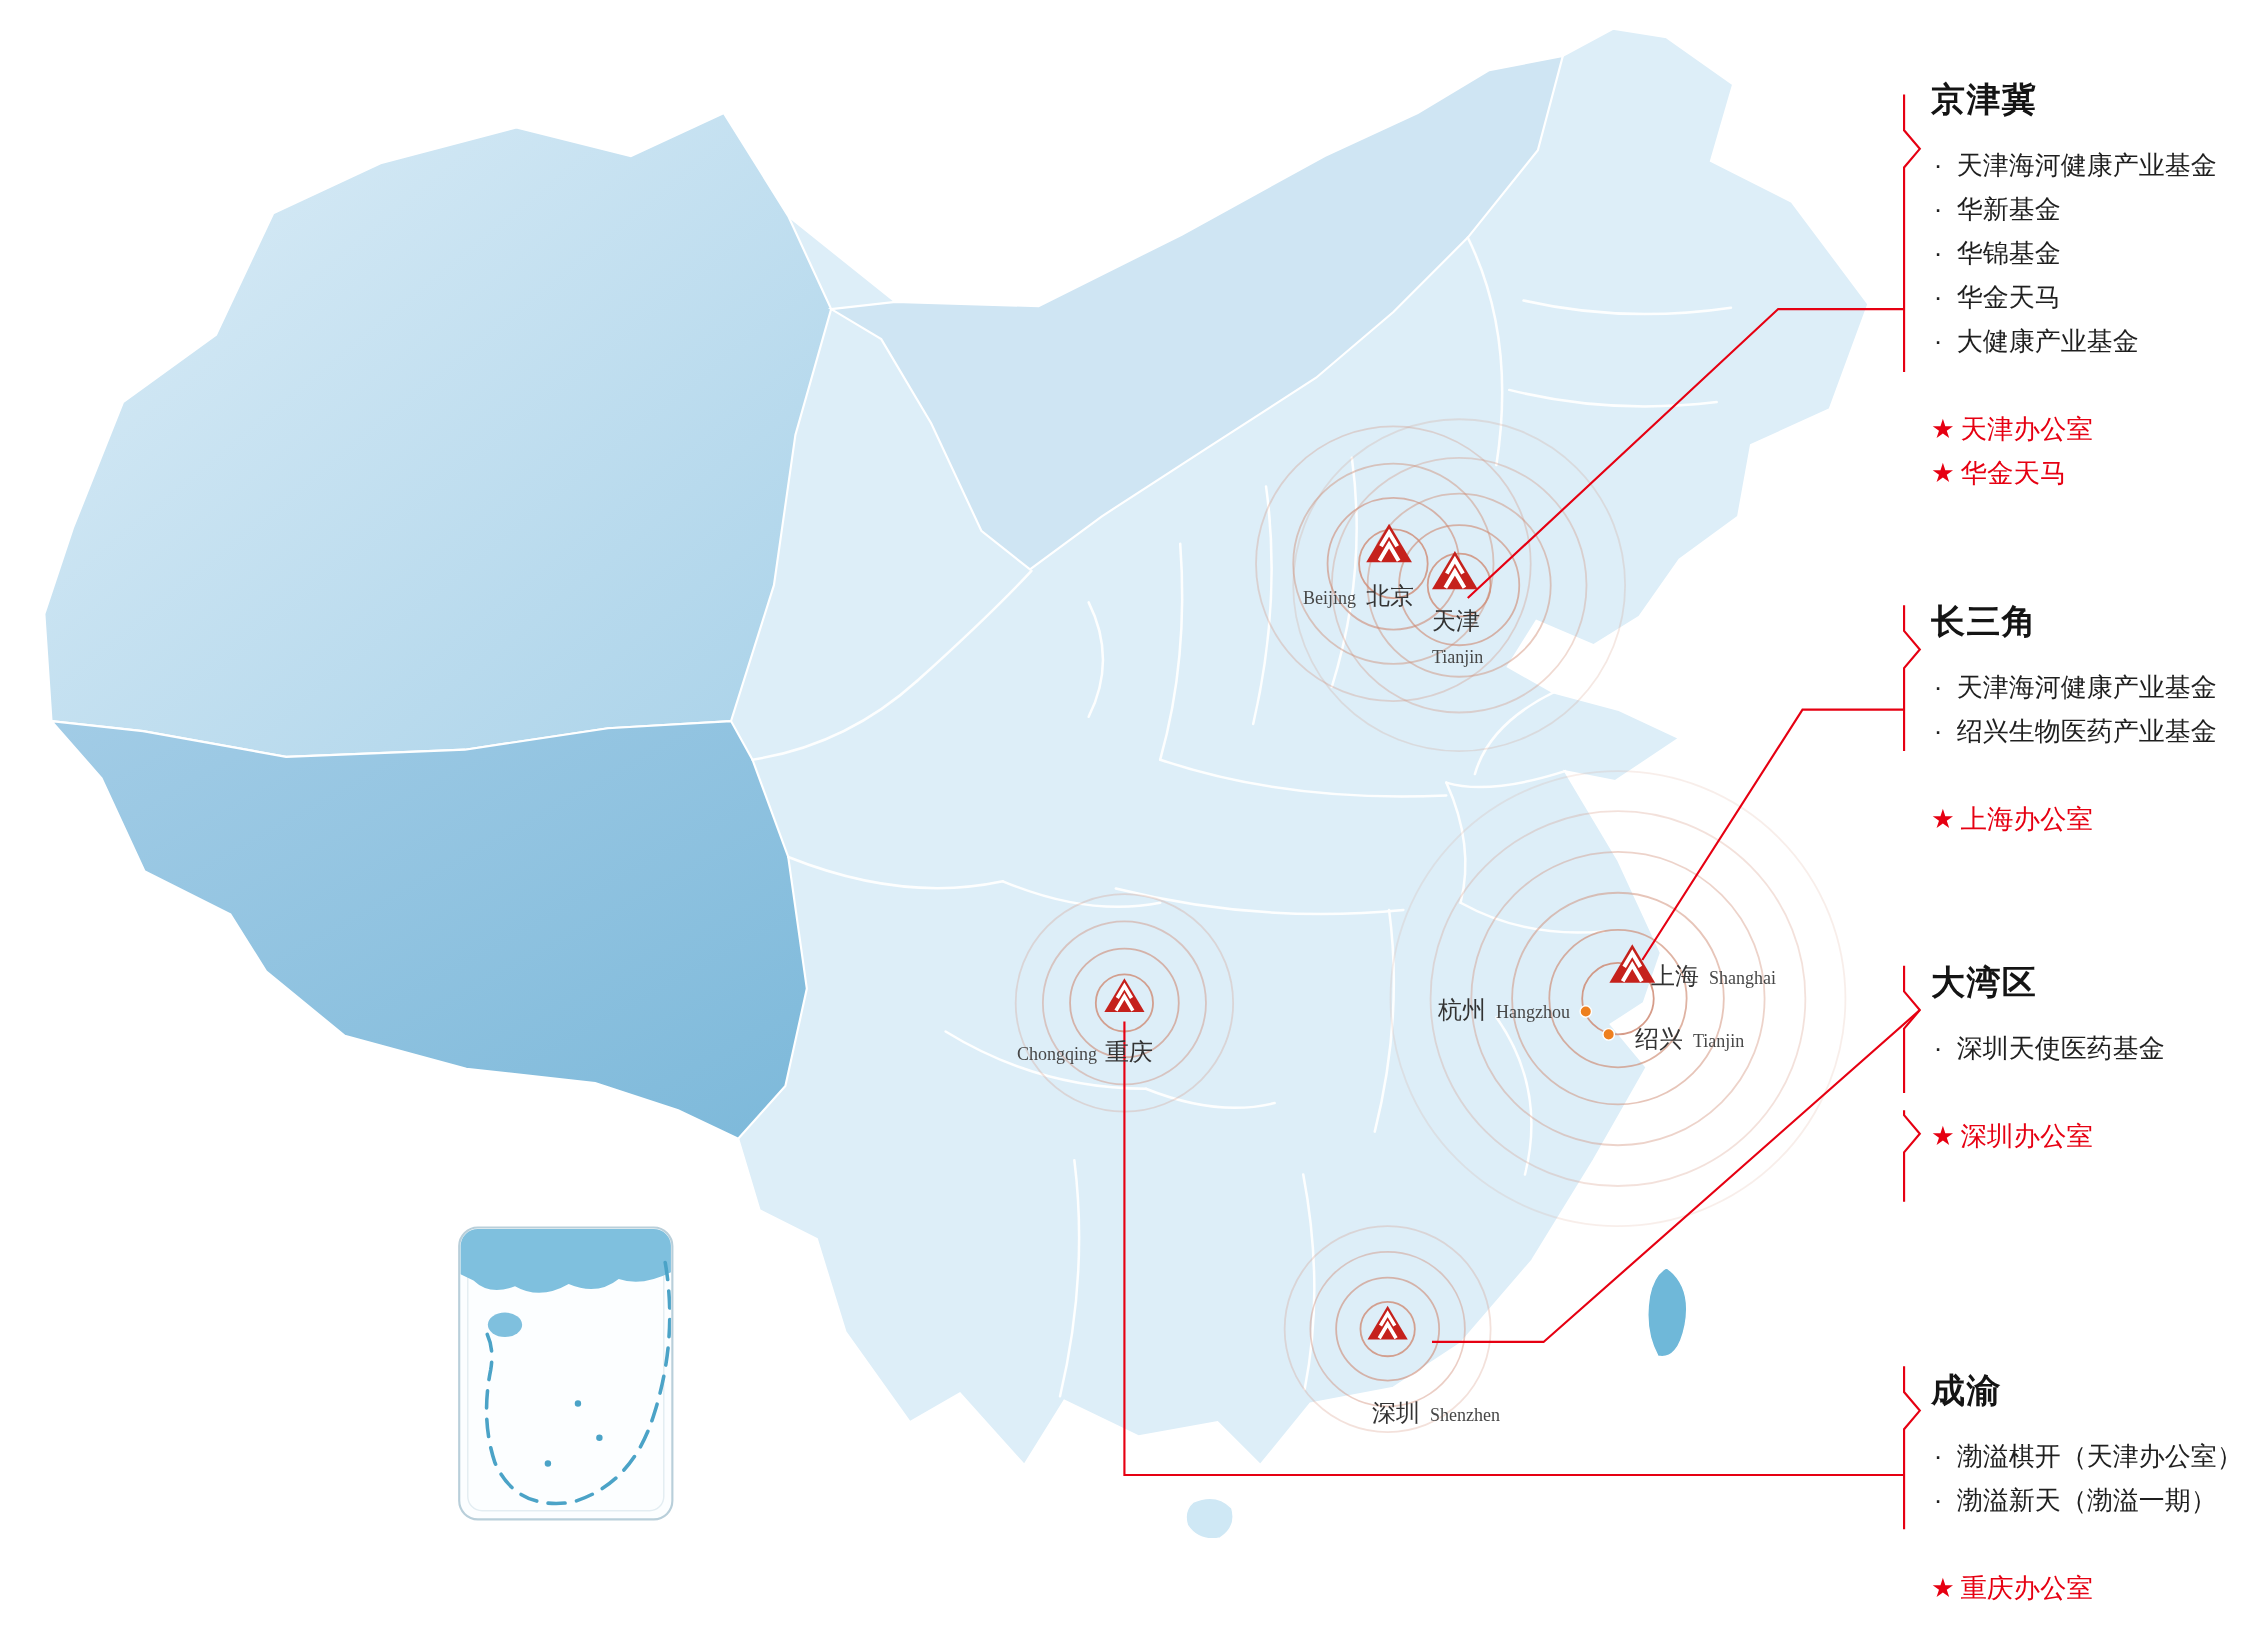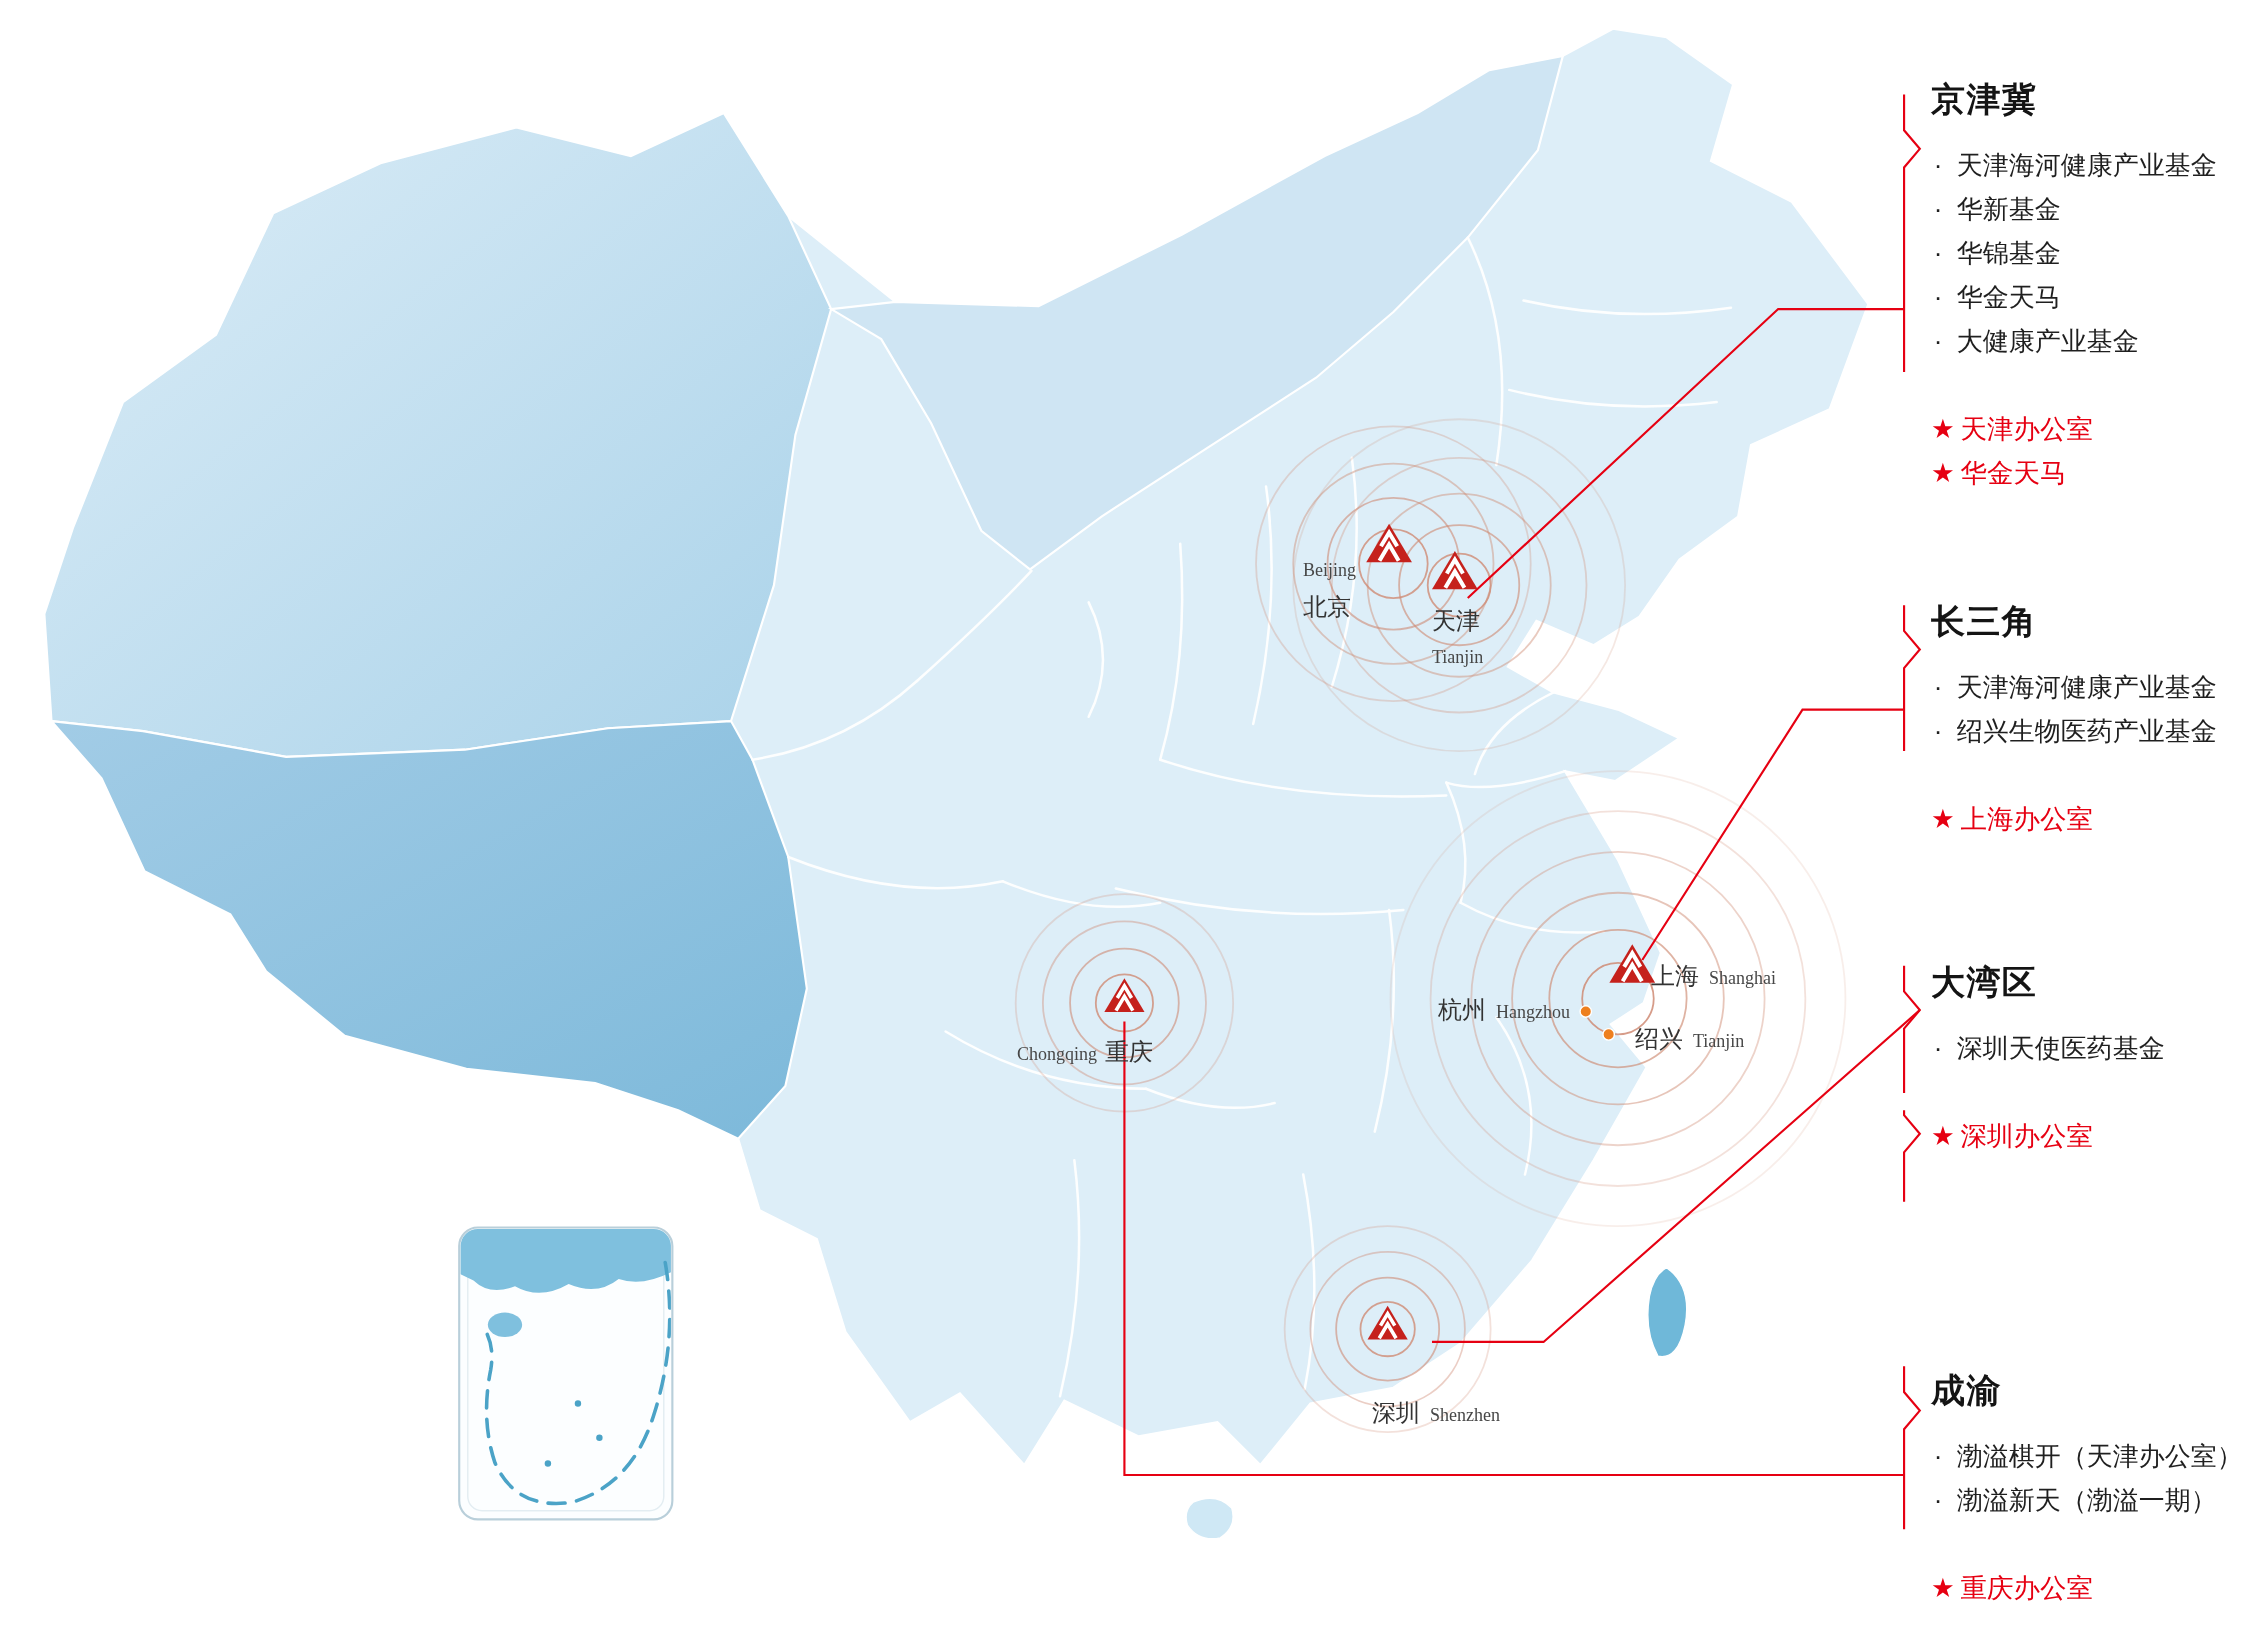--- a/index.html
+++ b/index.html
@@ -165,21 +165,21 @@
     <circle cx="2217" cy="1414" r="8" fill="#ee7f1e" stroke="#ffffff" stroke-width="2"></circle>
     <circle cx="2249" cy="1446" r="8" fill="#ee7f1e" stroke="#ffffff" stroke-width="2"></circle>
 
     <use href="#logo-mark" x="1909" y="727" width="66" height="66"></use>
     <use href="#logo-mark" x="2001" y="765" width="66" height="66"></use>
     <use href="#logo-mark" x="2249" y="1315" width="66" height="66"></use>
     <use href="#logo-mark" x="1543" y="1363" width="58" height="58"></use>
     <use href="#logo-mark" x="1911" y="1821" width="58" height="58"></use>
   </svg>
 
-  <div class="city" style="left:1303px;top:560px;flex-direction:column;">
+  <div class="city" style="left:1303px;top:580px;">
     <span class="en">Beijing</span>
     <span class="zh">北京</span>
   </div>
   <div class="city" style="left:1432px;top:605px;flex-direction:column;">
     <span class="zh">天津</span>
     <span class="en">Tianjin</span>
   </div>
   <div class="city" style="left:1651px;top:960px;justify-content:space-between;">
     <span class="zh">上海</span>
     <span class="en">Shanghai</span>

